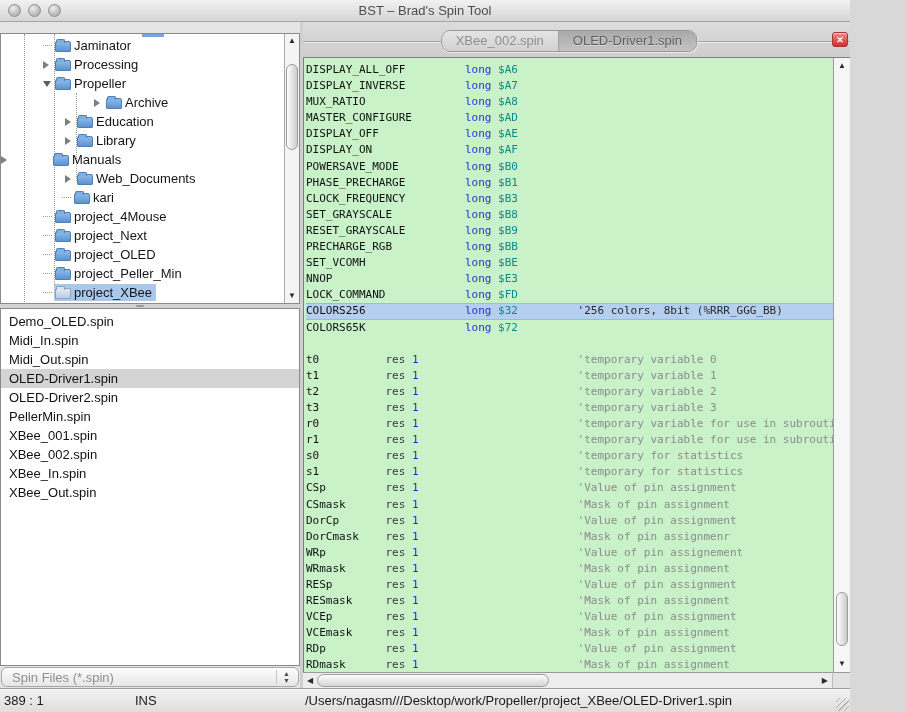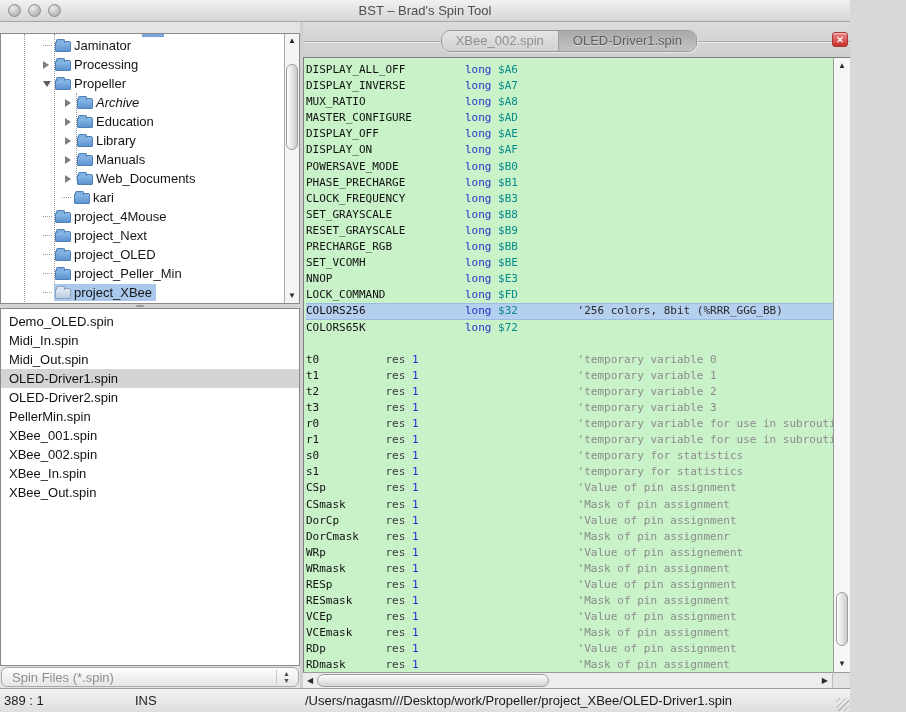--- a/index.html
+++ b/index.html
@@ -156,21 +156,21 @@
               </div>
               <div class="tree-row" style="padding-left: 42px; text-align: center;">
                 <span class="slot">
                   <span class="arr-d"></span>
                 </span>
                 <span class="item-wrap">
                   <span class="folder"></span>
                   <span class="tree-label">Propeller</span>
                 </span>
               </div>
-              <div class="tree-row" style="padding-left: 64px; font-style: italic;">
+              <div class="tree-row" style="padding-left: 93px;">
                 <span class="slot">
                   <span class="arr-r"></span>
                 </span>
                 <span class="item-wrap">
                   <span class="folder"></span>
                   <span class="tree-label">Archive</span>
                 </span>
               </div>
               <div class="tree-row" style="padding-left: 64px;">
                 <span class="slot">
@@ -183,21 +183,21 @@
               </div>
               <div class="tree-row" style="padding-left: 64px;">
                 <span class="slot">
                   <span class="arr-r"></span>
                 </span>
                 <span class="item-wrap">
                   <span class="folder"></span>
                   <span class="tree-label">Library</span>
                 </span>
               </div>
-              <div class="tree-row" style="padding-left: 64px;">
+              <div class="tree-row" style=" gap: 40px;">
                 <span class="slot">
                   <span class="arr-r"></span>
                 </span>
                 <span class="item-wrap">
                   <span class="folder"></span>
                   <span class="tree-label">Manuals</span>
                 </span>
               </div>
               <div class="tree-row" style="padding-left: 64px;">
                 <span class="slot">

